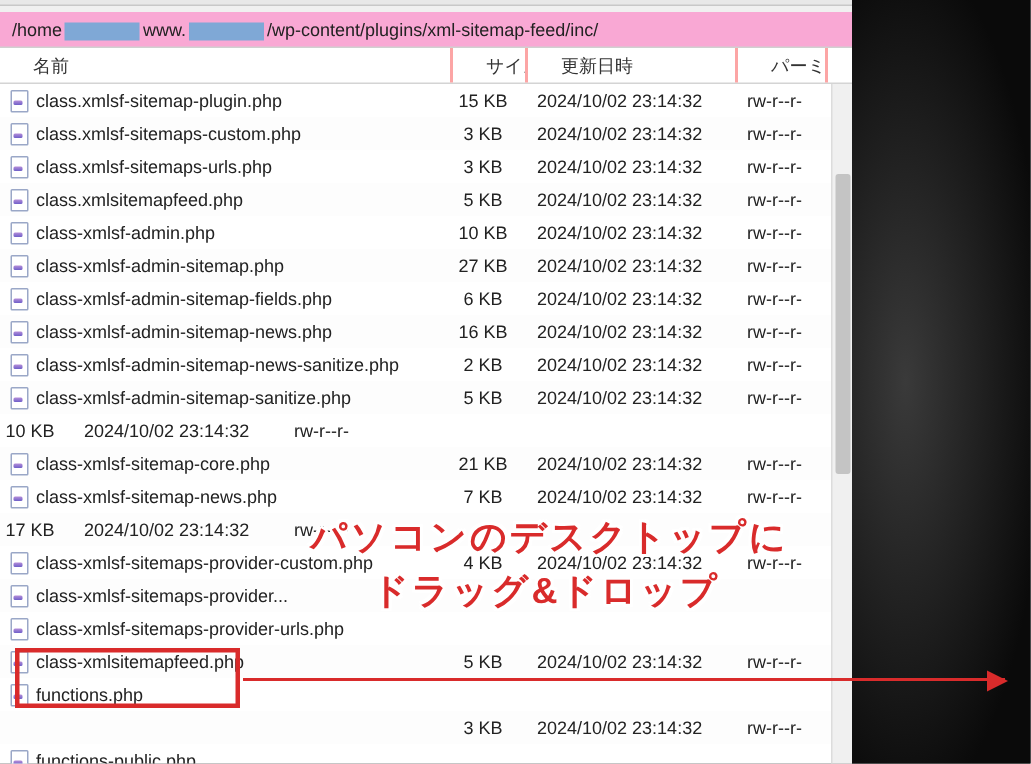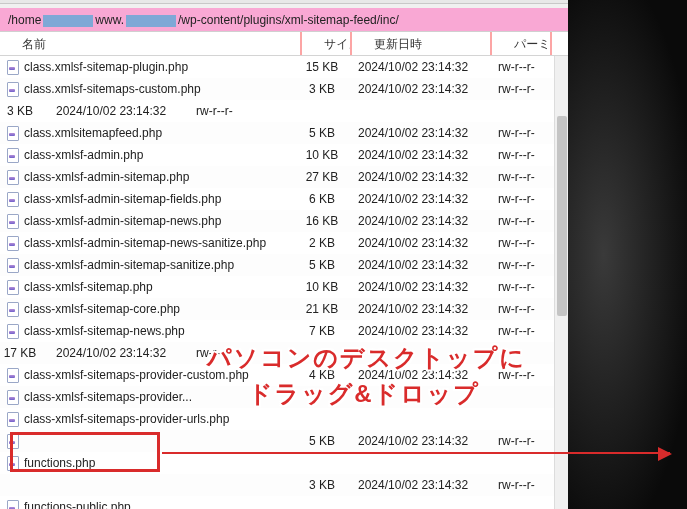--- a/index.html
+++ b/index.html
@@ -188,20 +188,24 @@
       <div class="row">
         <div class="col-name">
           <span class="file-icon"></span>
           <span>class.xmlsf-sitemaps-custom.php</span>
         </div>
         <div class="col-size">3 KB</div>
         <div class="col-date">2024/10/02 23:14:32</div>
         <div class="col-perm">rw-r--r-</div>
       </div>
       <div class="row">
+        <div class="col-name">
+          <span class="file-icon"></span>
+          <span>class.xmlsf-sitemaps-urls.php</span>
+        </div>
         <div class="col-size">3 KB</div>
         <div class="col-date">2024/10/02 23:14:32</div>
         <div class="col-perm">rw-r--r-</div>
       </div>
       <div class="row">
         <div class="col-name">
           <span class="file-icon"></span>
           <span>class.xmlsitemapfeed.php</span>
         </div>
         <div class="col-size">5 KB</div>
@@ -256,24 +260,20 @@
       <div class="row">
         <div class="col-name">
           <span class="file-icon"></span>
           <span>class-xmlsf-admin-sitemap-sanitize.php</span>
         </div>
         <div class="col-size">5 KB</div>
         <div class="col-date">2024/10/02 23:14:32</div>
         <div class="col-perm">rw-r--r-</div>
       </div>
       <div class="row">
-        <div class="col-name">
-          <span class="file-icon"></span>
-          <span>class-xmlsf-sitemap.php</span>
-        </div>
         <div class="col-size">10 KB</div>
         <div class="col-date">2024/10/02 23:14:32</div>
         <div class="col-perm">rw-r--r-</div>
       </div>
       <div class="row">
         <div class="col-name">
           <span class="file-icon"></span>
           <span>class-xmlsf-sitemap-core.php</span>
         </div>
         <div class="col-size">21 KB</div>
@@ -317,20 +317,21 @@
           <span class="file-icon"></span>
           <span>class-xmlsf-sitemaps-provider-urls.php</span>
         </div>
         <div class="col-size"></div>
         <div class="col-date"></div>
         <div class="col-perm"></div>
       </div>
       <div class="row">
         <div class="col-name">
           <span class="file-icon"></span>
+          <span>class-xmlsitemapfeed.php</span>
         </div>
         <div class="col-size">5 KB</div>
         <div class="col-date">2024/10/02 23:14:32</div>
         <div class="col-perm">rw-r--r-</div>
       </div>
       <div class="row">
         <div class="col-name">
           <span class="file-icon"></span>
           <span>functions.php</span>
         </div>

